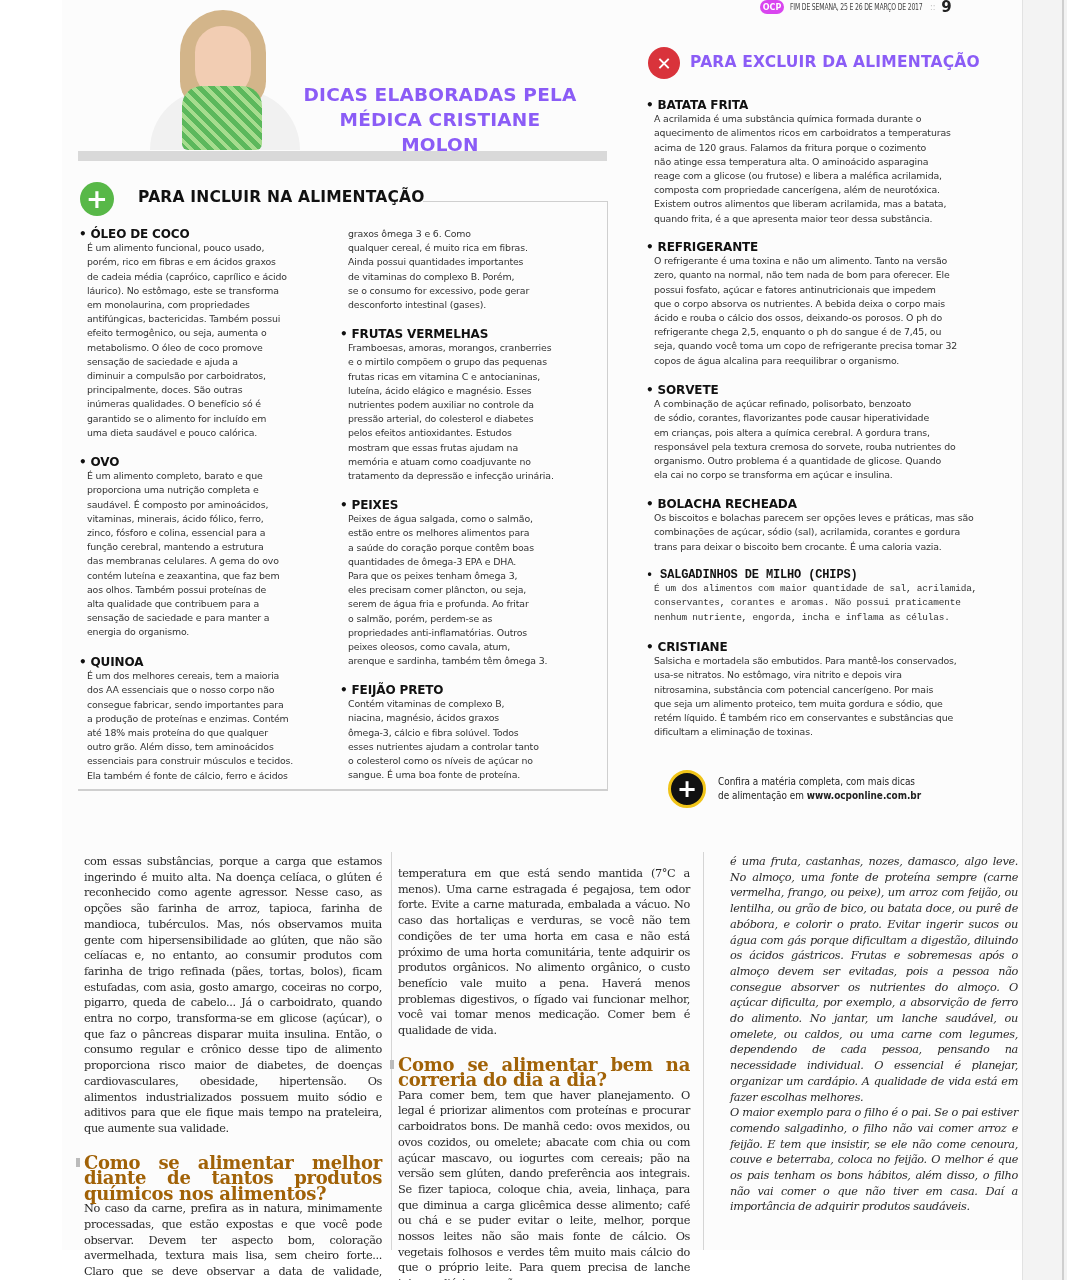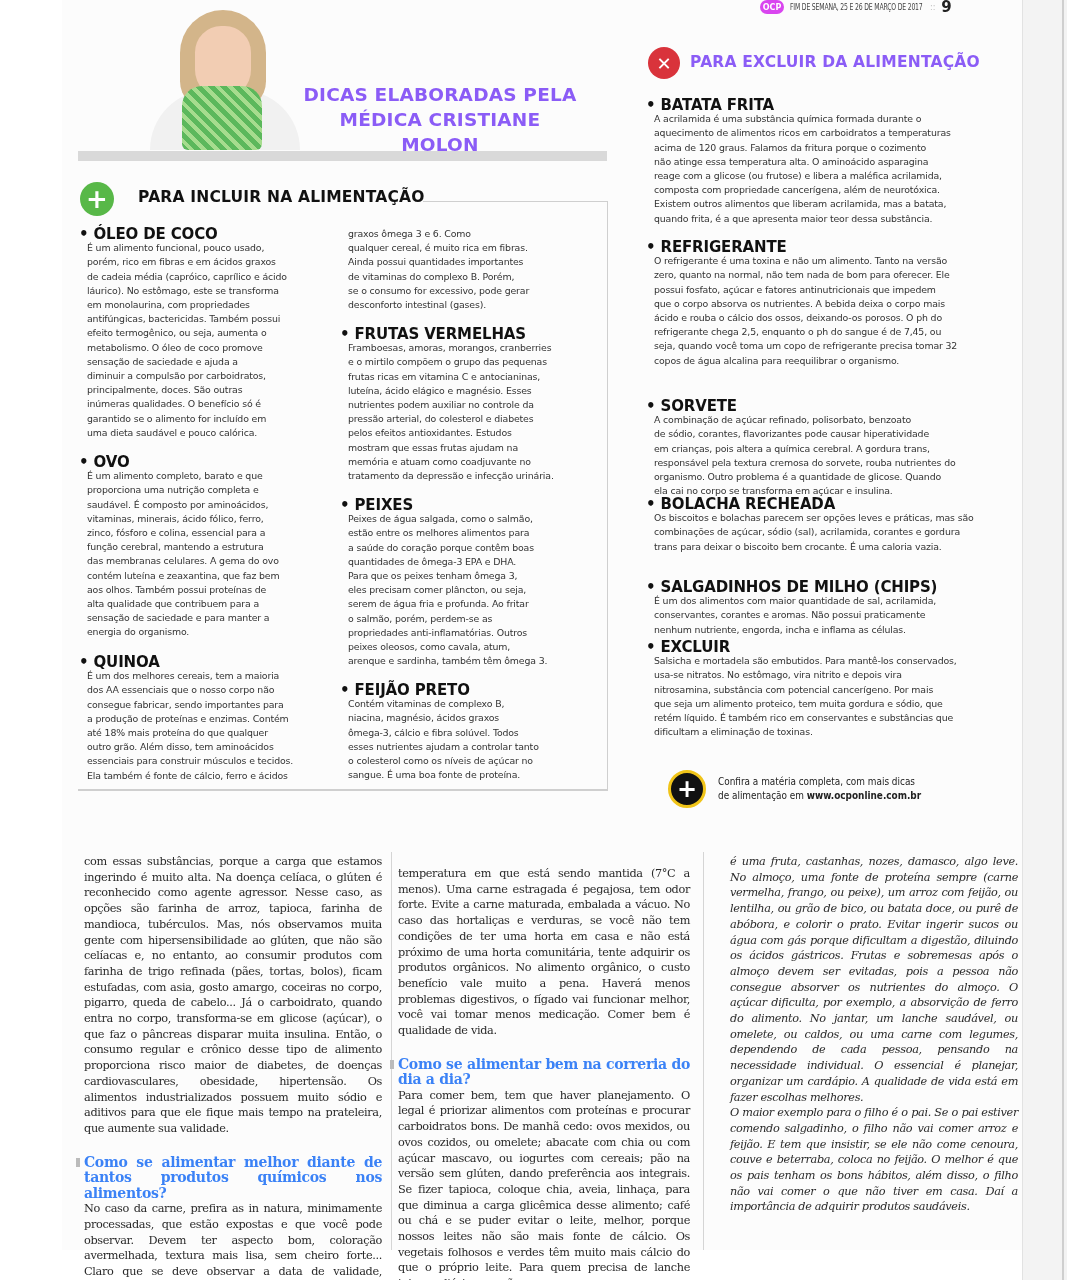--- a/index.html
+++ b/index.html
@@ -32,33 +32,33 @@
   #include-box { position: absolute; left: 78px; top: 201px; width: 530px; height: 590px; border-right: 1px solid #cfcfcf; border-bottom: 2px solid #cfcfcf; }
   #include-topline { position: absolute; left: 423px; top: 201px; width: 185px; height: 1px; background: #cfcfcf; }
   #plus-green { position: absolute; left: 80px; top: 182px; width: 34px; height: 34px; border-radius: 50%; background: #58b848; color: #fff; display: flex; align-items: center; justify-content: center; font: bold 26px "DejaVu Sans", sans-serif; }
   #include-title { position: absolute; left: 138px; top: 188px; font: bold 15.5px "DejaVu Sans", sans-serif; color: #111; letter-spacing: 0.2px; }
 
   
   #x-red { position: absolute; left: 648px; top: 47px; width: 32px; height: 32px; border-radius: 50%; background: #d9333b; color: #fff; display: flex; align-items: center; justify-content: center; font: bold 18px "DejaVu Sans", sans-serif; }
   #exclude-title { position: absolute; left: 690px; top: 53px; font: bold 15.5px "DejaVu Sans", sans-serif; color: #8b5cf6; letter-spacing: 0.2px; }
 
   .tip { position: absolute; font-family: "DejaVu Sans", sans-serif; font-size: 9.4px; line-height: 14.2px; color: #333; letter-spacing: -0.15px; }
-  .tip .tip-title { display: block; font-weight: bold; color: #111; font-size: 15px; margin-left: -8px; }
+  .tip .tip-title { display: block; font-weight: bold; color: #111; font-size: 12px; margin-left: -8px; }
   .tip .tip-title::before { content: "• "; }
   .tip .tip-body { display: block; white-space: pre-line; }
 
   #promo { position: absolute; left: 668px; top: 770px; display: flex; align-items: center; gap: 12px; }
   #promo-plus { width: 38px; height: 38px; border-radius: 50%; background: #111; border: 3px solid #f0c419; color: #fff; display: flex; align-items: center; justify-content: center; font: bold 24px "DejaVu Sans", sans-serif; }
   #promo-text { font: 11px "DejaVu Sans Condensed", "DejaVu Sans", sans-serif; line-height: 14px; color: #222; transform: scaleX(0.9); transform-origin: left; white-space: nowrap; }
   #promo-url { font-weight: bold; }
 
   
   .col { position: absolute; top: 854px; font-family: "DejaVu Serif", serif; font-size: 11.3px; line-height: 15.7px; color: #2a2a2a; text-align: justify; letter-spacing: -0.35px; }
   .col p { white-space: pre-line; }
-  .col h3 { font-family: "DejaVu Serif", serif; font-weight: bold; font-size: 14px; line-height: 15.5px; color: #3b82f6; margin-top: 18px; position: relative; letter-spacing: -0.3px; }
+  .col h3 { font-family: "DejaVu Serif", serif; font-weight: bold; font-size: 18px; line-height: 15.5px; color: #a16207; margin-top: 18px; position: relative; letter-spacing: -0.3px; }
   .col h3::before { content: ""; position: absolute; left: -8px; top: 3px; width: 4px; height: 9px; background: #bbb; }
   #col1 { left: 84px; width: 298px; }
   #col2 { left: 398px; width: 292px; margin-top: 12px; }
   #col3 { left: 730px; width: 288px; font-style: italic; }
   .col-rule { position: absolute; top: 852px; width: 1px; height: 398px; background: #d5d5d5; }
 </style>
 </head>
 <body>
 
 <div id="page">
@@ -197,43 +197,43 @@
     <span class="tip-title">REFRIGERANTE</span>
     <span class="tip-body">O refrigerante é uma toxina e não um alimento. Tanto na versão
 zero, quanto na normal, não tem nada de bom para oferecer. Ele
 possui fosfato, açúcar e fatores antinutricionais que impedem
 que o corpo absorva os nutrientes. A bebida deixa o corpo mais
 ácido e rouba o cálcio dos ossos, deixando-os porosos. O ph do
 refrigerante chega 2,5, enquanto o ph do sangue é de 7,45, ou
 seja, quando você toma um copo de refrigerante precisa tomar 32
 copos de água alcalina para reequilibrar o organismo.</span>
   </div>
-  <div class="tip" style="left:654px; top:383px; width:345px;margin-top:16px;">
+  <div class="tip" style="left:654px; top:383px; width:345px;">
     <span class="tip-title">SORVETE</span>
     <span class="tip-body">A combinação de açúcar refinado, polisorbato, benzoato
 de sódio, corantes, flavorizantes pode causar hiperatividade
 em crianças, pois altera a química cerebral. A gordura trans,
 responsável pela textura cremosa do sorvete, rouba nutrientes do
 organismo. Outro problema é a quantidade de glicose. Quando
 ela cai no corpo se transforma em açúcar e insulina.</span>
   </div>
   <div class="tip" style="left:654px; top:497px; width:345px;">
     <span class="tip-title">BOLACHA RECHEADA</span>
     <span class="tip-body">Os biscoitos e bolachas parecem ser opções leves e práticas, mas são
 combinações de açúcar, sódio (sal), acrilamida, corantes e gordura
 trans para deixar o biscoito bem crocante. É uma caloria vazia.</span>
   </div>
-  <div class="tip" style="left:654px; top:580px; width:345px;">
+  <div class="tip" style="left:654px; top:568px; width:345px;font-family:Liberation Mono, monospace;">
     <span class="tip-title">SALGADINHOS DE MILHO (CHIPS)</span>
     <span class="tip-body">É um dos alimentos com maior quantidade de sal, acrilamida,
 conservantes, corantes e aromas. Não possui praticamente
 nenhum nutriente, engorda, incha e inflama as células.</span>
   </div>
   <div class="tip" style="left:654px; top:640px; width:345px;">
-    <span class="tip-title">EXCLUIR</span>
+    <span class="tip-title">CRISTIANE</span>
     <span class="tip-body">Salsicha e mortadela são embutidos. Para mantê-los conservados,
 usa-se nitratos. No estômago, vira nitrito e depois vira
 nitrosamina, substância com potencial cancerígeno. Por mais
 que seja um alimento proteico, tem muita gordura e sódio, que
 retém líquido. É também rico em conservantes e substâncias que
 dificultam a eliminação de toxinas.</span>
   </div>
 
   <div id="promo">
     <div id="promo-plus" style="border-color: rgb(240, 196, 25);">+</div>

